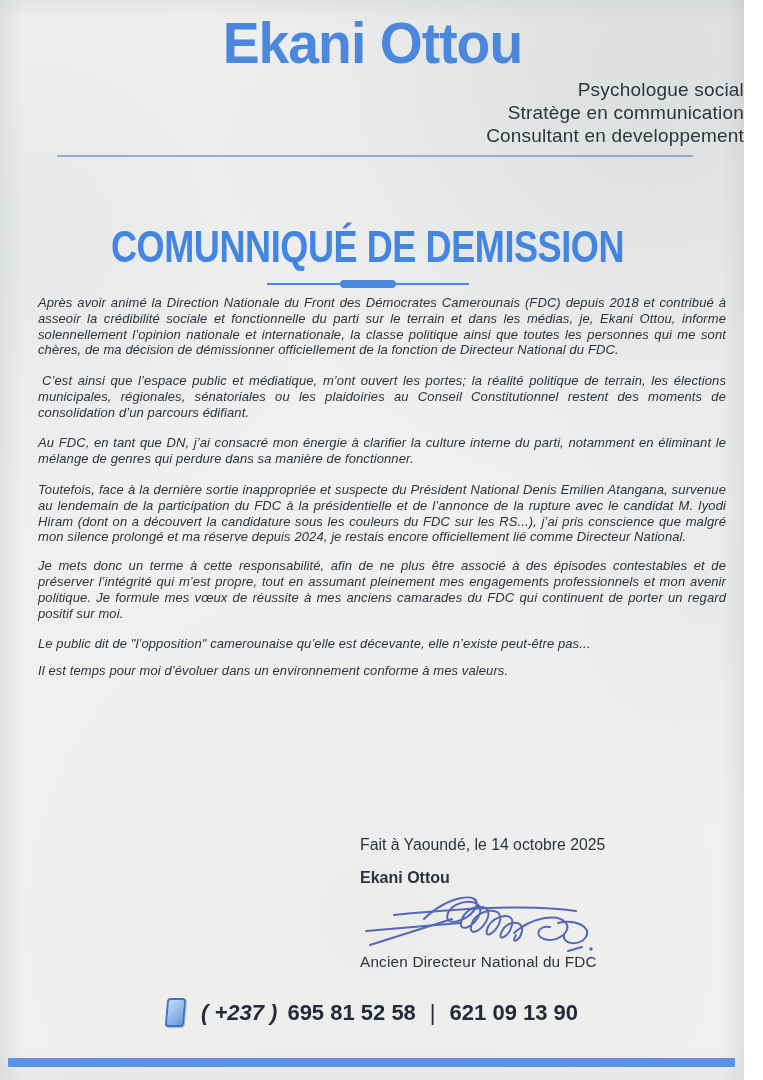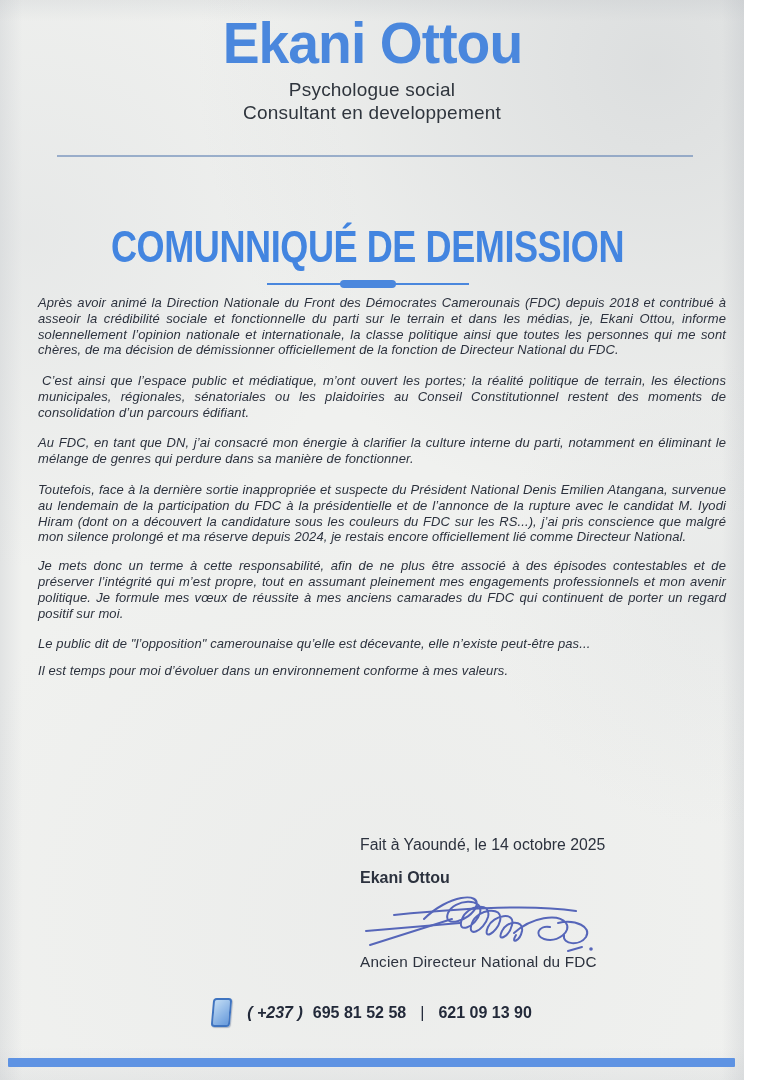--- a/index.html
+++ b/index.html
@@ -17,21 +17,21 @@
       radial-gradient(circle at 50% 85%, rgba(208,210,212,0.14), transparent 45%),
       linear-gradient(90deg, rgba(186,190,196,0.28) 0%, rgba(186,190,196,0) 3%, rgba(186,190,196,0) 97%, rgba(186,190,196,0.30) 100%),
       linear-gradient(0deg, rgba(186,190,196,0.18) 0%, rgba(186,190,196,0) 3%, rgba(186,190,196,0) 98%, rgba(186,190,196,0.22) 100%);
   }
   
   .header { position: absolute; top: 14px; left: 0; right: 0; text-align: center; }
   .brand-title {
     display: inline-block; font-size: 57px; font-weight: 700; color: #4a87dd;
     letter-spacing: -1px; transform: scaleX(0.97); margin: 0; line-height: 1.05;
   }
-  .brand-subtitles { margin-top: 4px; color: #2f353d; font-size: 19px; line-height: 1.22; letter-spacing: 0.2px; }
+  .brand-subtitles { margin-top: 4px; color: #2f353d; font-size: 19px; line-height: 1.22; letter-spacing: 0.2px; text-align: right; }
   .header-rule {
     position: absolute; top: 155px; left: 57px; width: 636px; height: 2px;
     background: rgba(104, 136, 182, 0.62);
   }
   
   .heading-wrap { position: absolute; top: 227px; left: 0; right: 8px; text-align: center; }
   .doc-heading {
     display: inline-block; margin: 0; font-size: 41px; font-weight: 700; color: #4385e0;
     letter-spacing: -0.5px; transform: scale(0.88, 1.08); line-height: 1;
     white-space: nowrap;
@@ -58,21 +58,21 @@
   
   .signoff { position: absolute; top: 836px; left: 360px; width: 300px; text-align: left; color: #2c323e; }
   .dateline { font-size: 15.8px; }
   .signatory-name { font-size: 16px; font-weight: 700; margin-top: 15px; }
   .signature { margin-top: 0px; height: 74px; }
   .signatory-title { font-size: 15.3px; margin-top: -8px; letter-spacing: 0.2px; }
   
   .footer-phone {
     position: absolute; top: 998px; left: 0; right: 0;
     display: flex; justify-content: center; align-items: center; gap: 10px;
-    color: #232a3a; font-size: 16px; font-weight: 700;
+    color: #232a3a; font-size: 22px; font-weight: 700;
   }
   .phone-icon {
     width: 15px; height: 25px; border-radius: 3.5px; margin-right: 6px;
     background: linear-gradient(135deg, #b9d6f2 10%, #6fa0de 90%);
     border: 2px solid #3f74c0; transform: skewX(-5deg);
     box-shadow: 1px 1px 1px rgba(60,80,120,0.35);
   }
   .phone-prefix { font-style: italic; font-weight: 700; }
   .phone-sep { font-weight: 400; color: #232a3a; padding: 0 4px; }
   .footer-bar {
@@ -82,20 +82,21 @@
 </style>
 </head>
 <body>
 
 <div class="page">
 
   <div class="header">
     <h1 class="brand-title">Ekani Ottou</h1>
     <div class="brand-subtitles">
       <div>Psychologue social</div>
+      <div>Stratège en communication</div>
       <div>Consultant en developpement</div>
     </div>
   </div>
 
   <div class="header-rule"></div>
 
   <div class="heading-wrap">
     <h2 class="doc-heading">COMUNNIQUÉ DE DEMISSION</h2>
     <div class="heading-underline">
       <div class="thin-line"></div>

